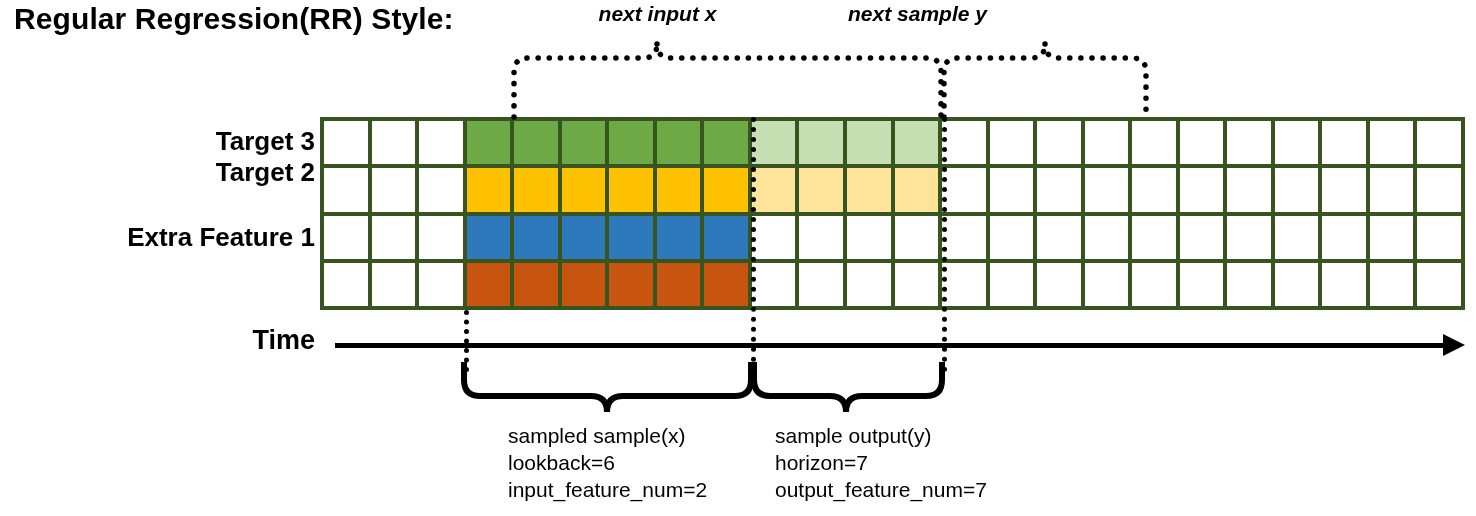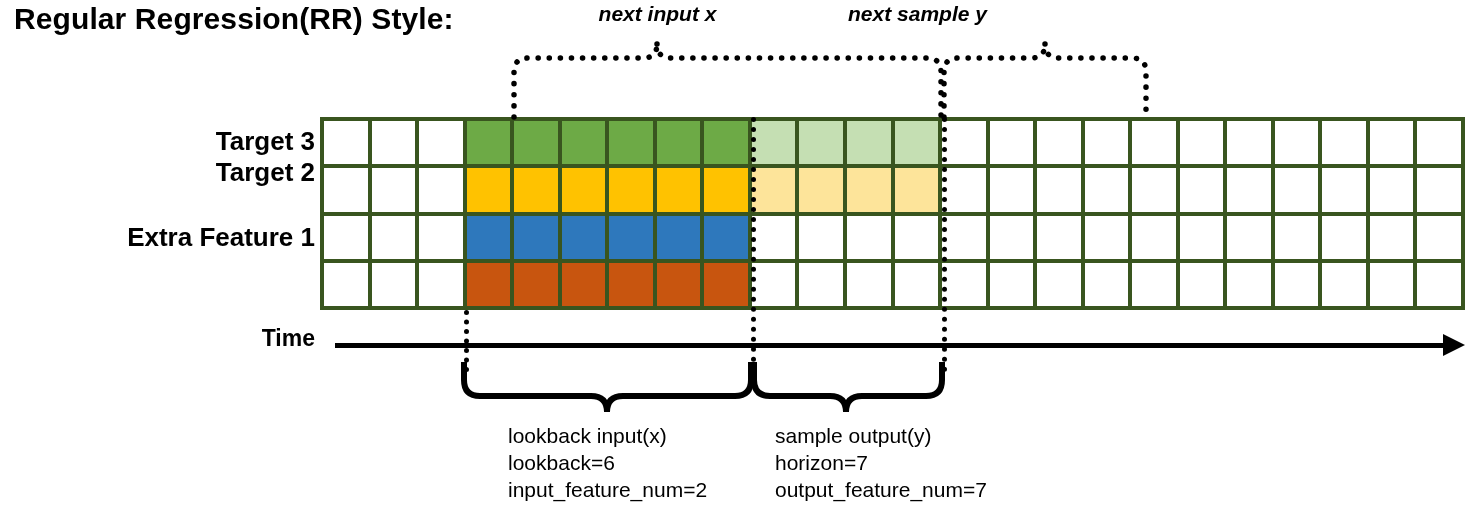--- a/index.html
+++ b/index.html
@@ -32,21 +32,21 @@
     grid-template-rows:repeat(4,1fr);
     gap:4px;
     padding:4px;
     box-sizing:border-box;
   }
   #grid .cell{background:#ffffff;}
 
   
   .time-label{
     position:absolute;left:15px;top:325px;width:300px;text-align:right;
-    font-size:23px;font-weight:700;color:#000;
+    font-size:27px;font-weight:700;color:#000;
   }
   .axis-line{
     position:absolute;left:335px;top:343px;width:1115px;height:5px;background:#000;
   }
   .axis-head{
     position:absolute;left:1443px;top:334px;width:0;height:0;
     border-top:11px solid transparent;border-bottom:11px solid transparent;
     border-left:22px solid #000;
   }
 
@@ -184,21 +184,21 @@
   <div class="axis-head"></div>
 
   <div class="vguide" style="left:464px;top:310px;height:62px;"></div>
   <div class="vguide" style="left:751px;top:117px;height:255px;"></div>
   <div class="vguide" style="left:942px;top:117px;height:255px;"></div>
 
   <div class="brace-label-top" style="left:515px;top:2px;width:285px;">next input x</div>
   <div class="brace-label-top" style="left:775px;top:2px;width:285px;">next sample y</div>
 
   <div class="annot" style="left:508px;top:422px;">
-    <div>lookback input(x)</div>
+    <div>sampled sample(x)</div>
     <div>lookback=6</div>
     <div>input_feature_num=2</div>
   </div>
   <div class="annot" style="left:775px;top:422px;">
     <div>sample output(y)</div>
     <div>horizon=7</div>
     <div>output_feature_num=7</div>
   </div>
 
   <svg class="overlay" viewBox="0 0 1476 516">

